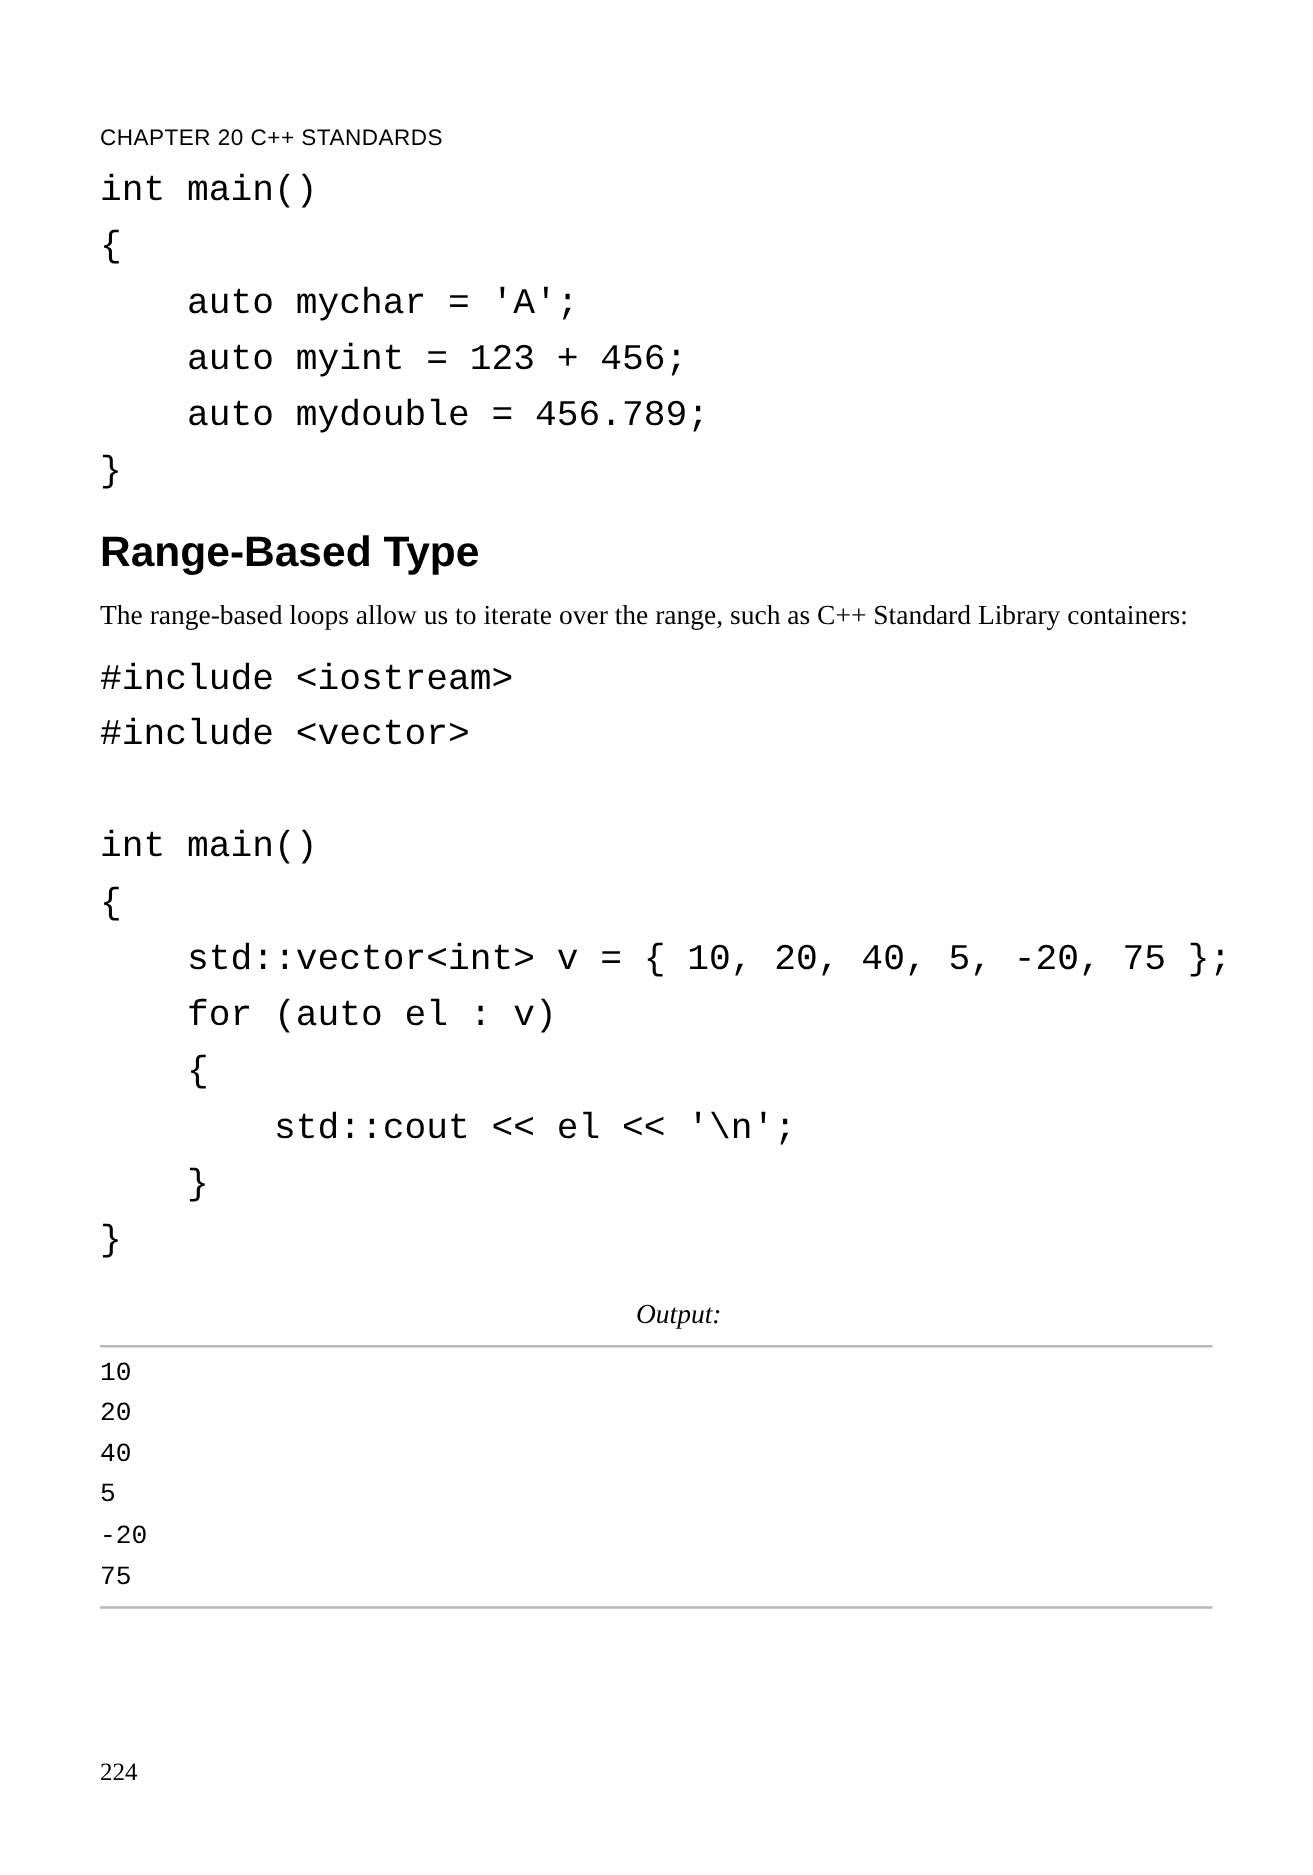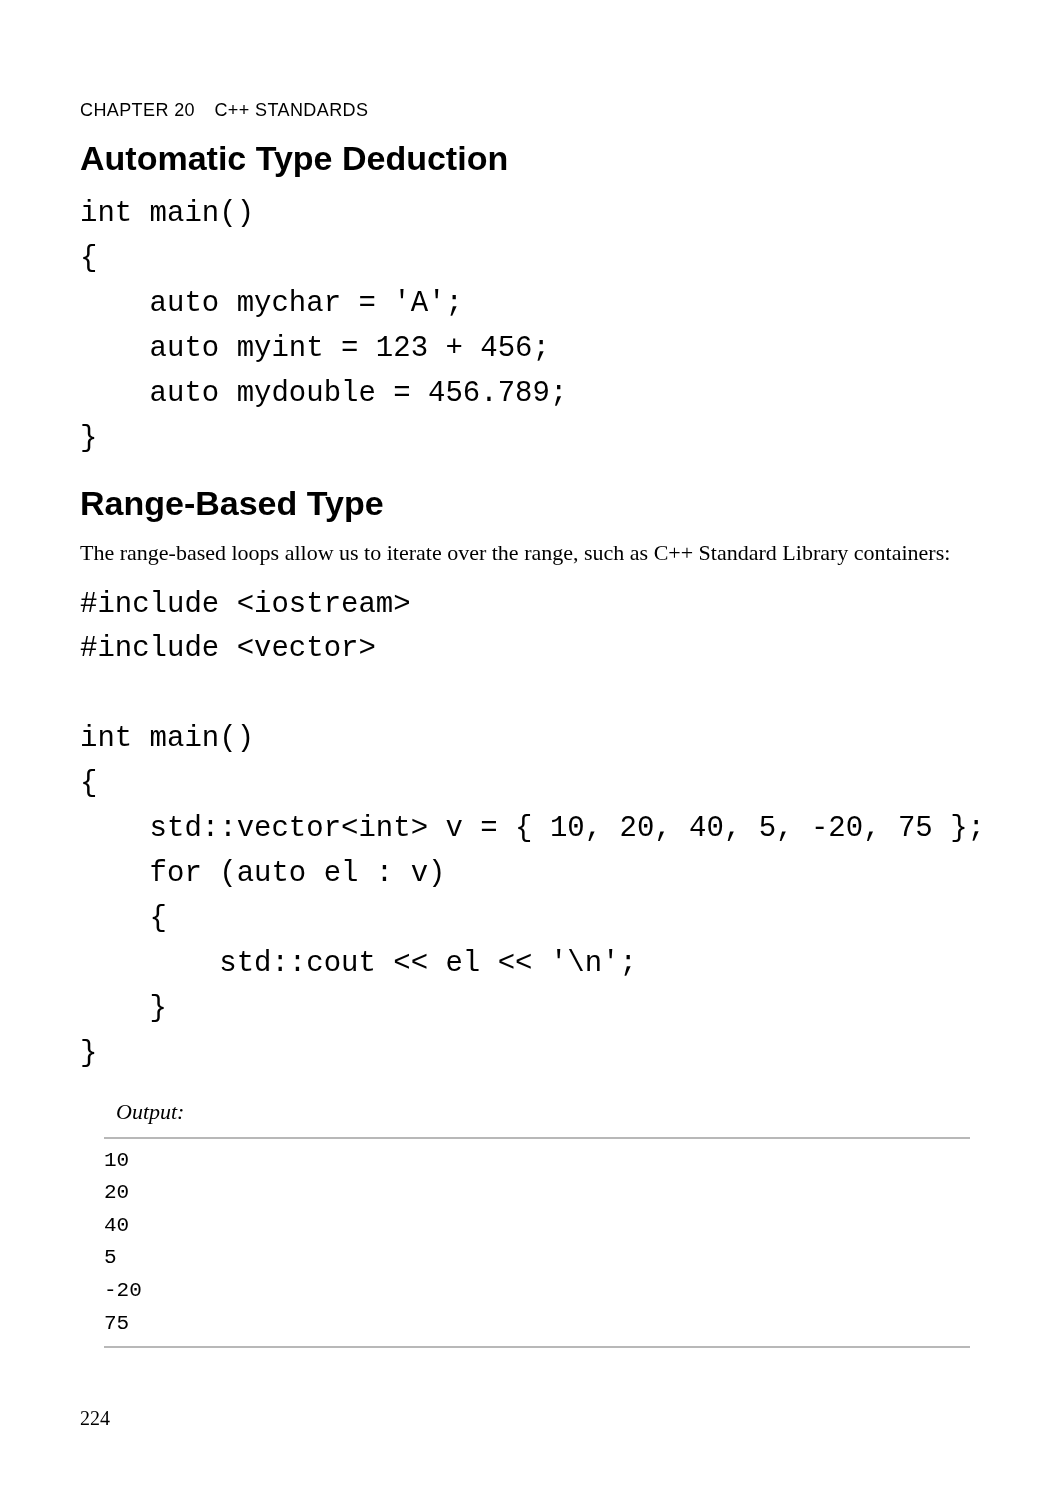--- a/index.html
+++ b/index.html
@@ -22,21 +22,20 @@
     font-family: Arial, Helvetica, sans-serif;
     font-size: 18px;
     letter-spacing: 0.4px;
     margin-bottom: 10px;
   }
   .header-line .chap-label {
     display: inline;
   }
   .header-line .chap-title {
     display: inline;
-    margin-left: 14px;
   }
   h2.section {
     font-family: Arial, Helvetica, sans-serif;
     font-weight: 800;
     font-size: 34px;
     margin: 18px 0 14px 0;
     letter-spacing: 0px;
   }
   p.body {
     font-family: Georgia, "Times New Roman", serif;
@@ -53,24 +52,24 @@
     font-size: 29px;
     line-height: 1.55;
     margin: 10px 0 22px 0;
     white-space: pre;
   }
   .output-label {
     font-family: Georgia, "Times New Roman", serif;
     font-style: italic;
     font-size: 22px;
     margin: 0 0 12px 36px;
+    text-align: center;
   }
   .output-block {
     margin-top: 4px;
-    margin-left: 24px;
   }
   .output-block hr {
     border: none;
     border-top: 2px solid #b8b8b8;
     margin: 0;
   }
   pre.output {
     font-family: "Consolas", "Menlo", "Courier New", monospace;
     font-size: 21px;
     line-height: 1.55;
@@ -88,21 +87,20 @@
 </head>
 <body>
 
 <div class="page">
 
   <div class="header-line">
     <span class="chap-label">CHAPTER 20</span>
     <span class="chap-title">C++ STANDARDS</span>
   </div>
 
-  <h2 class="section">Automatic Type Deduction</h2>
 
 
   <pre class="code">int main()
 {
     auto mychar = 'A';
     auto myint = 123 + 456;
     auto mydouble = 456.789;
 }</pre>
 
   <h2 class="section">Range-Based Type</h2>

